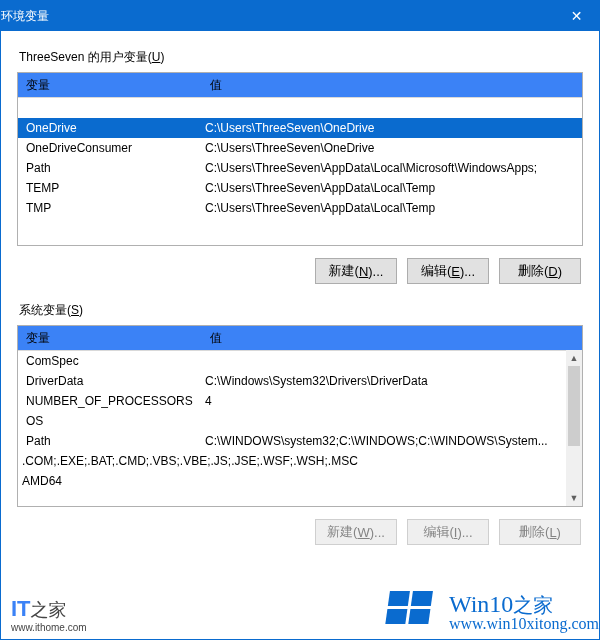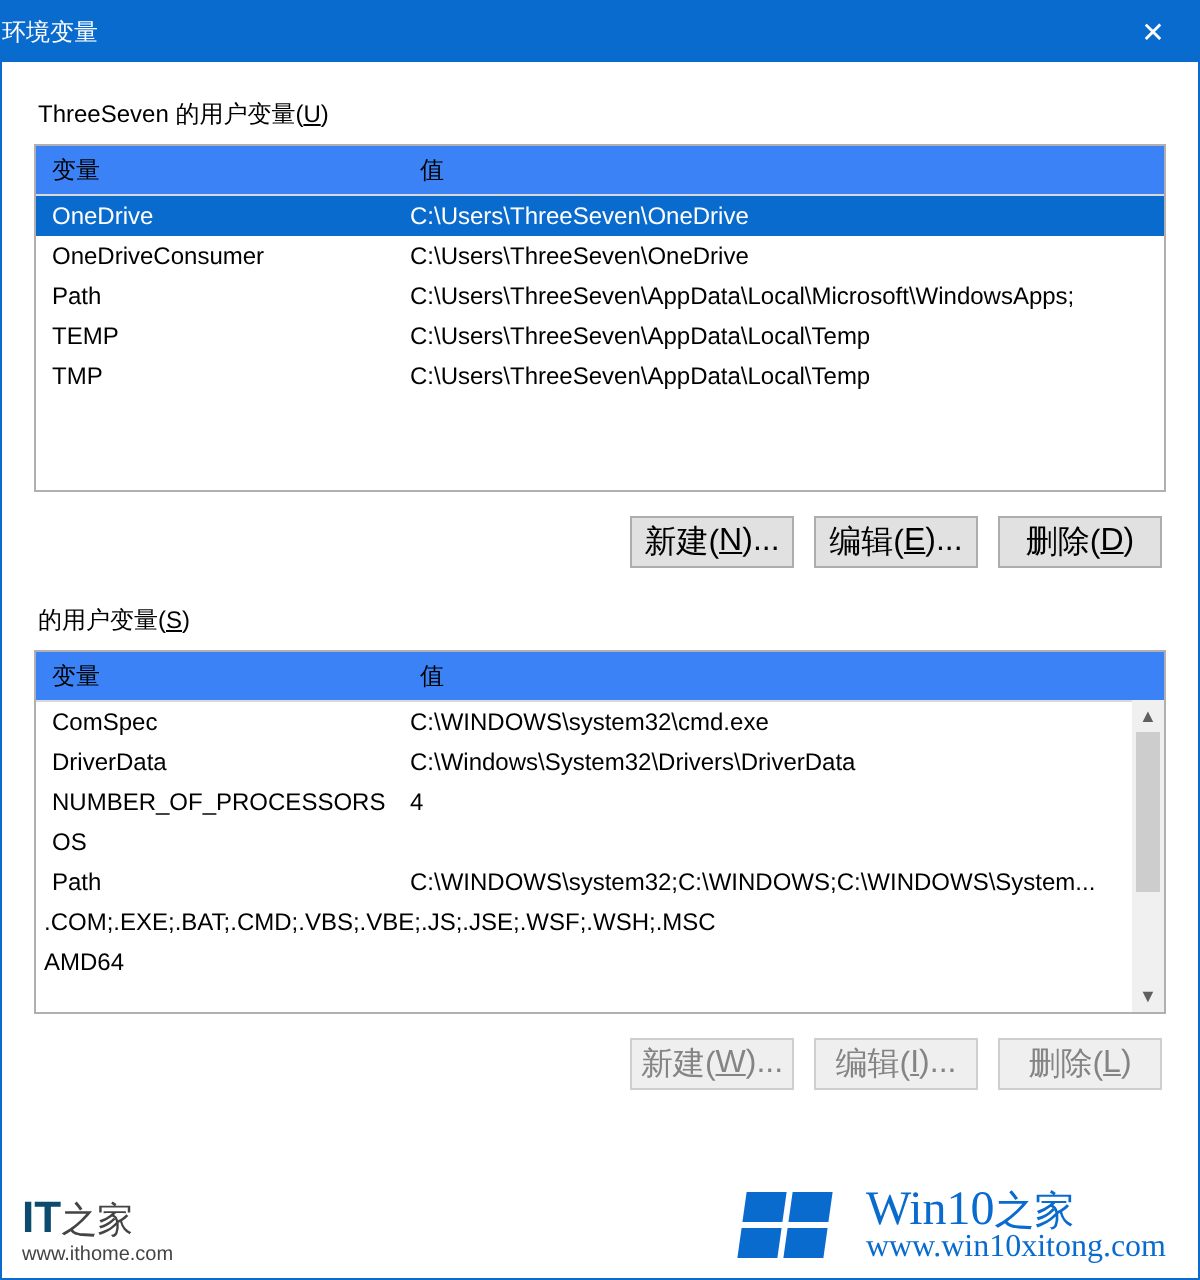--- a/index.html
+++ b/index.html
@@ -14,33 +14,33 @@
   .user-panel{height:172px;}
   .sys-panel{height:180px;}
   .thead{display:flex;height:24px;border-bottom:1px solid #d9d9d9;background:#3b82f6;}
   .th{display:flex;align-items:center;padding-left:8px;font-weight:normal;color:#000;}
   .th.name{width:175px;border-right:1px solid transparent;}
   .th.val{flex:1;}
   .rows{overflow:hidden;}
   .row{display:flex;height:20px;align-items:center;}
   .row .c1{width:175px;padding-left:8px;white-space:nowrap;overflow:hidden;}
   .row .c2{flex:1;padding-left:4px;white-space:nowrap;overflow:hidden;}
-  .row.sel{background:#0a6bcf;color:#fff;}
+  .row.sel{background:#0a6bcf;color:#fff;margin-top:20px;}
   .btn-row{display:flex;justify-content:flex-end;gap:10px;margin:12px 2px 18px 0;}
-  .btn{width:80px;height:24px;border:1px solid #adadad;background:#e1e1e1;display:flex;align-items:center;justify-content:center;font-size:16px;cursor:default;}
+  .btn{width:80px;height:24px;border:1px solid #adadad;background:#e1e1e1;display:flex;align-items:center;justify-content:center;font-size:13px;cursor:default;}
   .btn .u{text-decoration:underline;}
   .btn.disabled{color:#848484;border-color:#cfcfcf;background:#efefef;}
   .scrollbar{position:absolute;right:0;top:24px;bottom:0;width:16px;background:#f0f0f0;display:flex;flex-direction:column;}
   .sb-btn{height:16px;background:#f0f0f0;display:flex;align-items:center;justify-content:center;color:#606060;font-size:9px;}
   .sb-track{flex:1;position:relative;}
   .sb-thumb{position:absolute;left:2px;right:2px;top:0;height:80px;background:#cdcdcd;}
   .watermark-left{position:absolute;left:10px;bottom:6px;font-size:10px;color:#444;}
-  .watermark-left .it{font:700 22px Arial;color:#0c4a6e;}
+  .watermark-left .it{font:700 22px Arial;color:#3b82f6;}
   .watermark-left .home{font:400 18px "SimSun";margin-left:0;}
-  .watermark-right{position:absolute;right:16px;bottom:6px;display:flex;align-items:center;gap:19px;}
+  .watermark-right{position:absolute;right:0;bottom:6px;display:flex;gap:19px;}
   .winlogo{display:grid;grid-template-columns:20px 20px;grid-template-rows:15px 15px;gap:3px;transform:skewX(-8deg);}
   .winlogo div{background:#0a6bcf;}
   .wintxt{font:400 24px "Segoe UI";color:#0a6bcf;}
   .wintxt .sub{display:block;font-size:16px;color:#0a6bcf;margin-top:-4px;text-align:right;}
 </style>
 </head>
 <body>
 
 <div class="window">
   <div class="titlebar">
@@ -95,31 +95,30 @@
           <span>)...</span>
         </div>
       <div class="btn">
           <span>删除(</span>
           <span class="u">D</span>
           <span>)</span>
         </div>
     </div>
 
     <div class="section-label">
-      <span>的用户变量(</span><span class="u">S</span><span>)</span>
+      <span>系统变量(</span><span class="u">S</span><span>)</span>
     </div>
     <div class="panel sys-panel">
       <div class="thead">
         <div class="th name">变量</div>
         <div class="th val">值</div>
       </div>
       <div class="rows" id="sys-rows">
           <div class="row">
             <div class="c1">ComSpec</div>
-            <div class="c2">C:\WINDOWS\system32\cmd.exe</div>
           </div>
           <div class="row">
             <div class="c1">DriverData</div>
             <div class="c2">C:\Windows\System32\Drivers\DriverData</div>
           </div>
           <div class="row">
             <div class="c1">NUMBER_OF_PROCESSORS</div>
             <div class="c2">4</div>
           </div>
           <div class="row">

